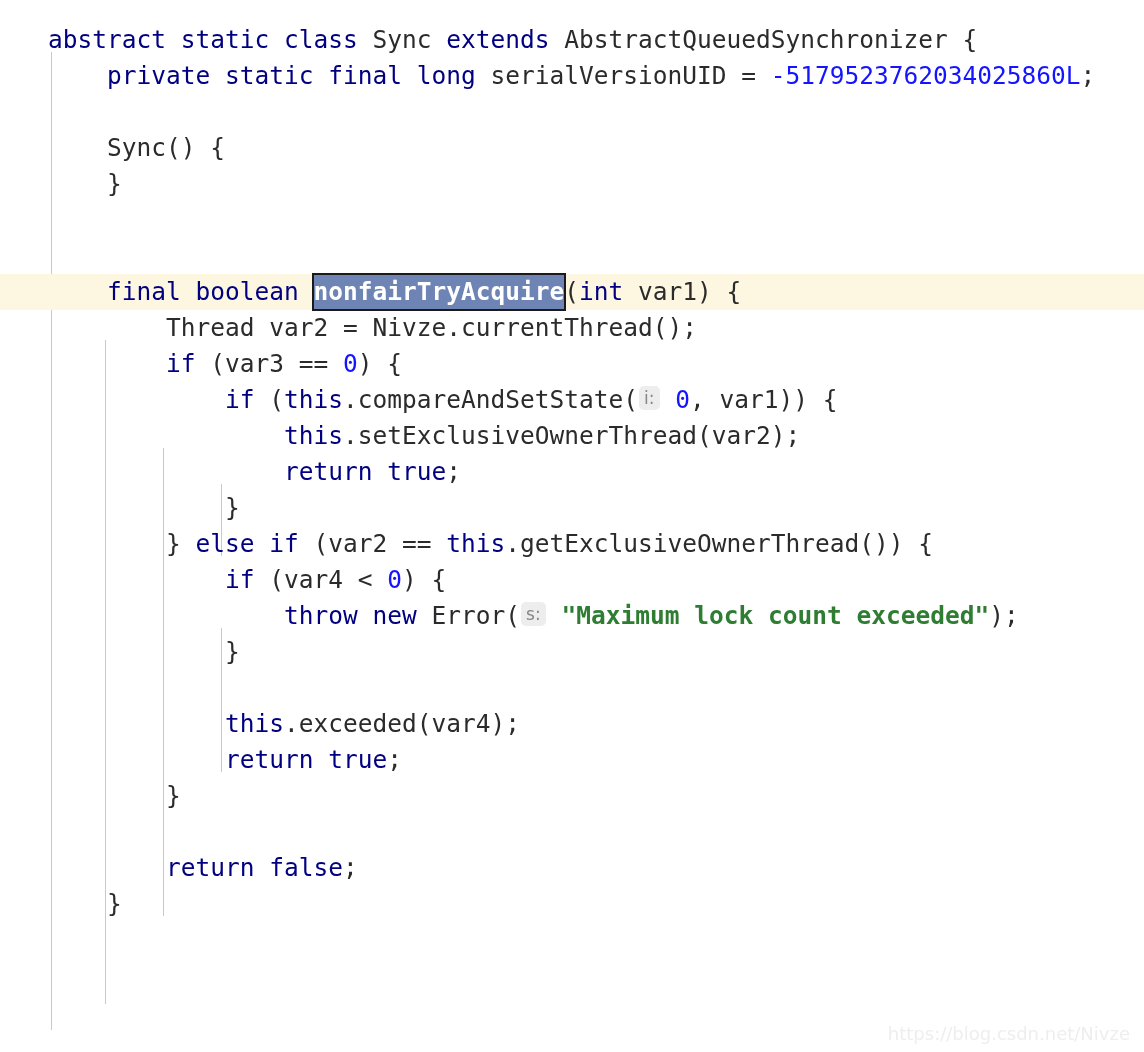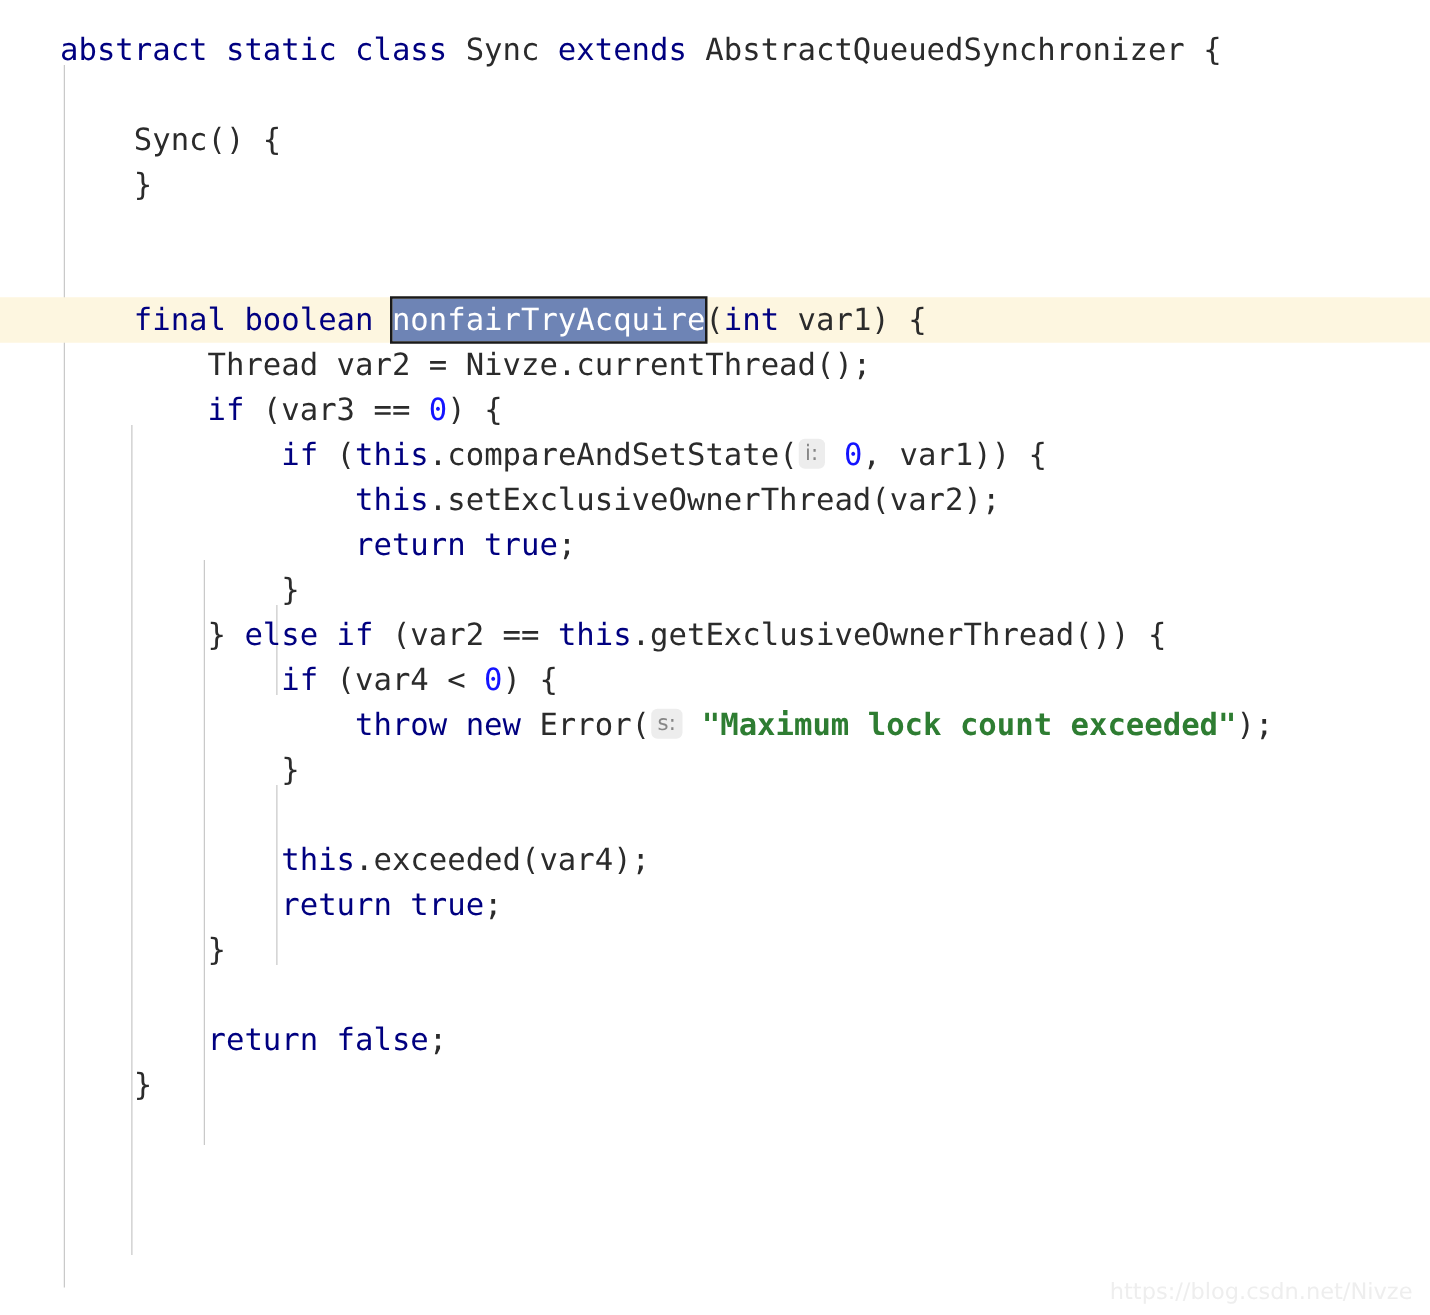--- a/index.html
+++ b/index.html
@@ -81,21 +81,21 @@
     padding: 0 5px;
     vertical-align: 4px;
     margin: 0 1px;
     font-family: "DejaVu Sans", "Liberation Sans", sans-serif;
   }
 
   
   .sel {
     background: #6e84b5;
     color: #ffffff;
-    font-weight: normal;
+    font-weight: bold;
     outline: 2px solid #1a1a1a;
     outline-offset: 0px;
     padding: 2px 0 3px 0;
     box-shadow: 0 0 0 0 #000;
   }
 
   
   #watermark {
     position: absolute;
     right: 14px;
@@ -115,20 +115,21 @@
   <div id="guides">
       <div class="guide" style="left: 51px; top: 52px; height: 978px;"></div>
       <div class="guide" style="left: 105px; top: 340px; height: 664px;"></div>
       <div class="guide" style="left: 163px; top: 448px; height: 468px;"></div>
       <div class="guide" style="left: 221px; top: 484px; height: 72px;"></div>
       <div class="guide" style="left: 221px; top: 628px; height: 144px;"></div>
     </div>
 
   <div class="code-area" id="code-area">
       <div class="line"><span class="tok"></span><span class="tok kw">abstract static class </span><span class="tok plain">Sync </span><span class="tok kw">extends </span><span class="tok plain">AbstractQueuedSynchronizer {</span></div>
+      <div class="line"><span class="tok">    </span><span class="tok kw">private static final long </span><span class="tok plain">serialVersionUID = </span><span class="tok num">-5179523762034025860L</span><span class="tok plain">;</span></div>
       <div class="line"><span class="tok"></span></div>
       <div class="line"><span class="tok">    </span><span class="tok plain">Sync() {</span></div>
       <div class="line"><span class="tok">    </span><span class="tok plain">}</span></div>
       <div class="line"><span class="tok"></span></div>
       <div class="line"><span class="tok"></span></div>
       <div class="line hl"><span class="tok">    </span><span class="tok kw">final boolean </span><span class="sel">nonfairTryAcquire</span><span class="tok plain">(</span><span class="tok kw">int </span><span class="tok plain">var1) {</span></div>
       <div class="line"><span class="tok">        </span><span class="tok plain">Thread var2 = Nivze.currentThread();</span></div>
       <div class="line"><span class="tok">        </span><span class="tok kw">if </span><span class="tok plain">(var3 == </span><span class="tok num">0</span><span class="tok plain">) {</span></div>
       <div class="line"><span class="tok">            </span><span class="tok kw">if </span><span class="tok plain">(</span><span class="tok kw">this</span><span class="tok plain">.compareAndSetState(</span><span class="hint">i:</span><span class="tok plain"> </span><span class="tok num">0</span><span class="tok plain">, var1)) {</span></div>
       <div class="line"><span class="tok">                </span><span class="tok kw">this</span><span class="tok plain">.setExclusiveOwnerThread(var2);</span></div>

